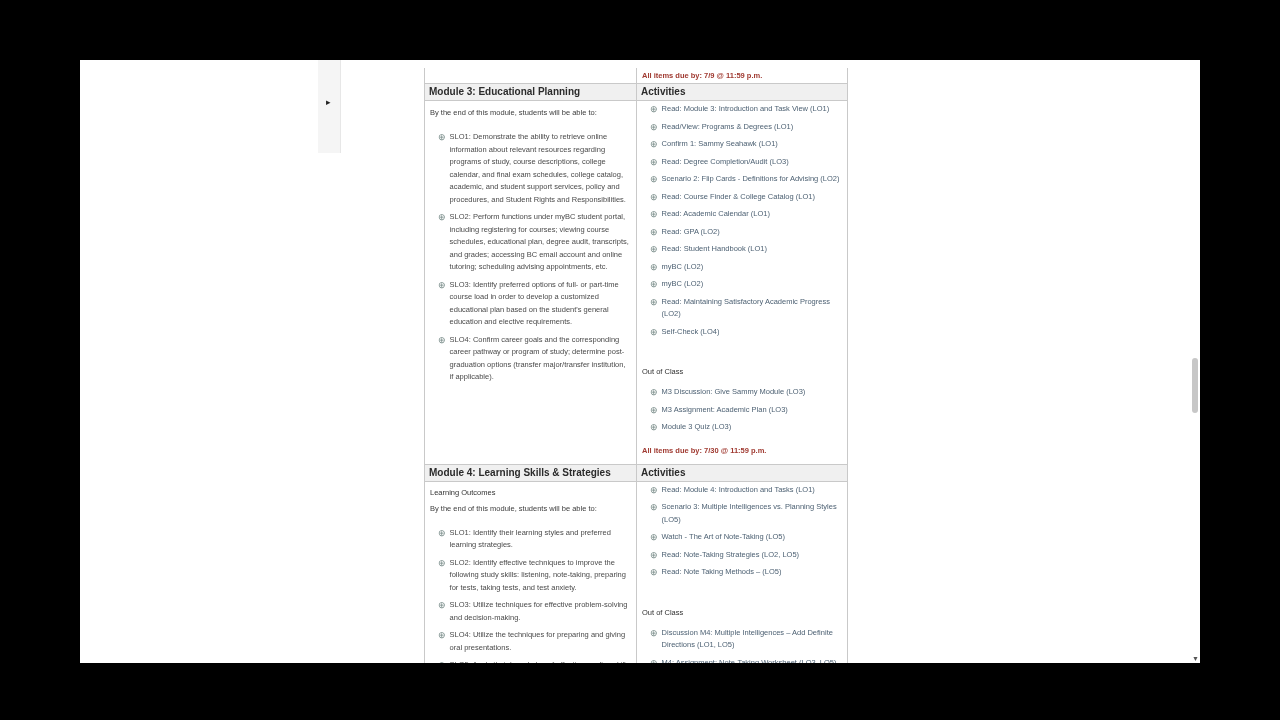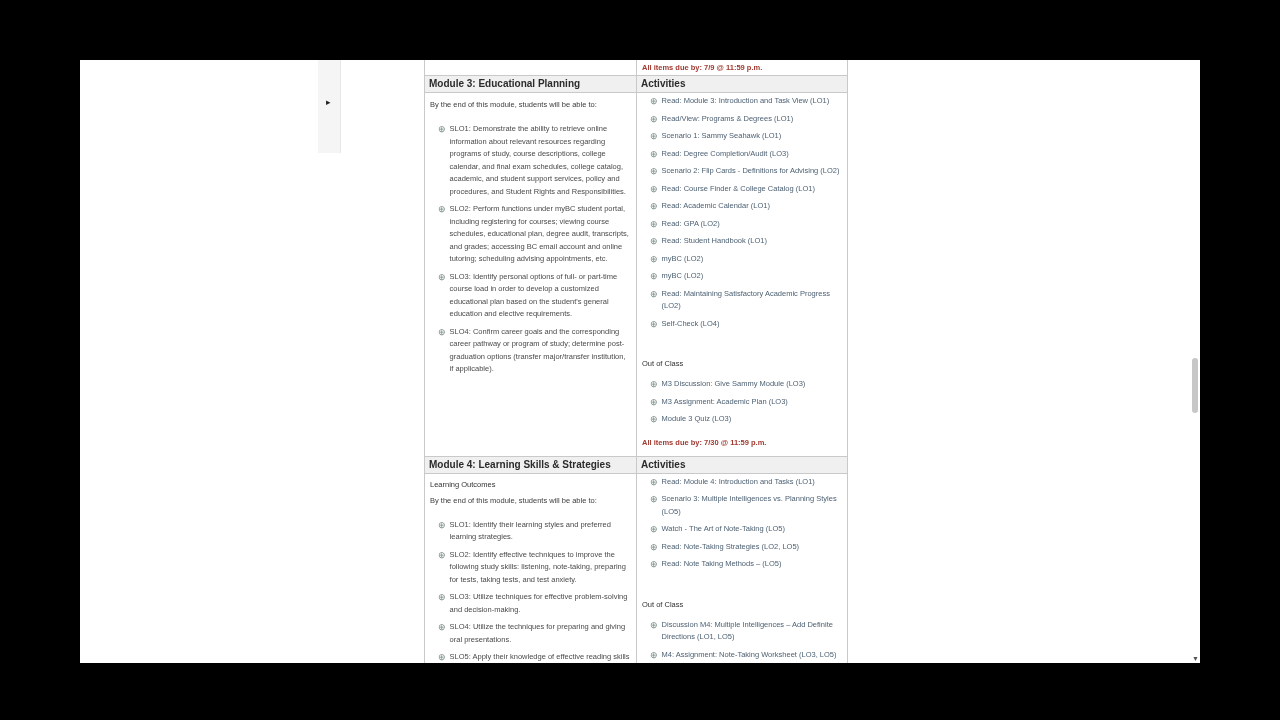--- a/index.html
+++ b/index.html
@@ -3,21 +3,21 @@
 <meta charset="utf-8">
 <style>
   *{box-sizing:border-box;margin:0;padding:0}
   html,body{width:1280px;height:720px}
   body{background:#000;overflow:hidden;font-family:"Liberation Sans",sans-serif;position:relative}
   .page{position:absolute;left:80px;top:60px;width:1120px;height:603px;background:#fff;overflow:hidden}
 
   .side-strip{position:absolute;left:238px;top:0;width:23px;height:93px;background:#f5f5f5;border-right:1px solid #e7e7e7}
   .collapse-arrow{position:absolute;left:8px;top:38px;font-size:9px;line-height:9px;color:#222;cursor:pointer}
 
-  .syllabus-table{position:absolute;left:344px;top:0;width:424px;border-left:1px solid var(--border,#c9c9c9);font-size:7.5px;color:var(--text,#3f3f3f)}
+  .syllabus-table{position:absolute;left:344px;top:8px;width:424px;border-left:1px solid var(--border,#c9c9c9);font-size:7.5px;color:var(--text,#3f3f3f)}
   .trow{display:grid;grid-template-columns:212px 211px}
   .cell{border-right:1px solid var(--border,#c9c9c9);border-bottom:1px solid var(--border,#c9c9c9);min-width:0}
   .hcell{background:var(--header_bg,#f0f0f0);font-weight:bold;font-size:10px;color:#2b2b2b;padding:3px 4px;line-height:10px}
   .body{padding:2px 5px 8px 5px}
   .partial{min-height:13px;padding-bottom:2px}
   .partial .due{margin-top:1px}
 
   .due{color:var(--due_red,#a03a31);font-weight:bold;margin-top:12px;line-height:10px}
   .lo-label{margin:3px 0 0;line-height:12px;color:#333}
   .intro{margin:4px 0 12px;line-height:12px;color:#3c3c3c}
@@ -60,41 +60,41 @@
               <div class="item">
                 <span class="picon">⊕</span>
                 <span class="otext">SLO1: Demonstrate the ability to retrieve online information about relevant resources regarding programs of study, course descriptions, college calendar, and final exam schedules, college catalog, academic, and student support services, policy and procedures, and Student Rights and Responsibilities.</span>
               </div>
               <div class="item">
                 <span class="picon">⊕</span>
                 <span class="otext">SLO2: Perform functions under myBC student portal, including registering for courses; viewing course schedules, educational plan, degree audit, transcripts, and grades; accessing BC email account and online tutoring; scheduling advising appointments, etc.</span>
               </div>
               <div class="item">
                 <span class="picon">⊕</span>
-                <span class="otext">SLO3: Identify personal options of full- or part-time course load in order to develop a customized educational plan based on the student's general education and elective requirements.</span>
+                <span class="otext">SLO3: Identify preferred options of full- or part-time course load in order to develop a customized educational plan based on the student's general education and elective requirements.</span>
               </div>
               <div class="item">
                 <span class="picon">⊕</span>
                 <span class="otext">SLO4: Confirm career goals and the corresponding career pathway or program of study; determine post-graduation options (transfer major/transfer institution, if applicable).</span>
               </div>
             </div>
           </div>
           <div class="cell body">
             <div class="ilist">
               <div class="item">
                 <span class="picon">⊕</span>
                 <a class="alink">Read: Module 3: Introduction and Task View (LO1)</a>
               </div>
               <div class="item">
                 <span class="picon">⊕</span>
                 <a class="alink">Read/View: Programs &amp; Degrees (LO1)</a>
               </div>
               <div class="item">
                 <span class="picon">⊕</span>
-                <a class="alink">Scenario 1: Sammy Seahawk (LO1)</a>
+                <a class="alink">Confirm 1: Sammy Seahawk (LO1)</a>
               </div>
               <div class="item">
                 <span class="picon">⊕</span>
                 <a class="alink">Read: Degree Completion/Audit (LO3)</a>
               </div>
               <div class="item">
                 <span class="picon">⊕</span>
                 <a class="alink">Scenario 2: Flip Cards - Definitions for Advising (LO2)</a>
               </div>
               <div class="item">

